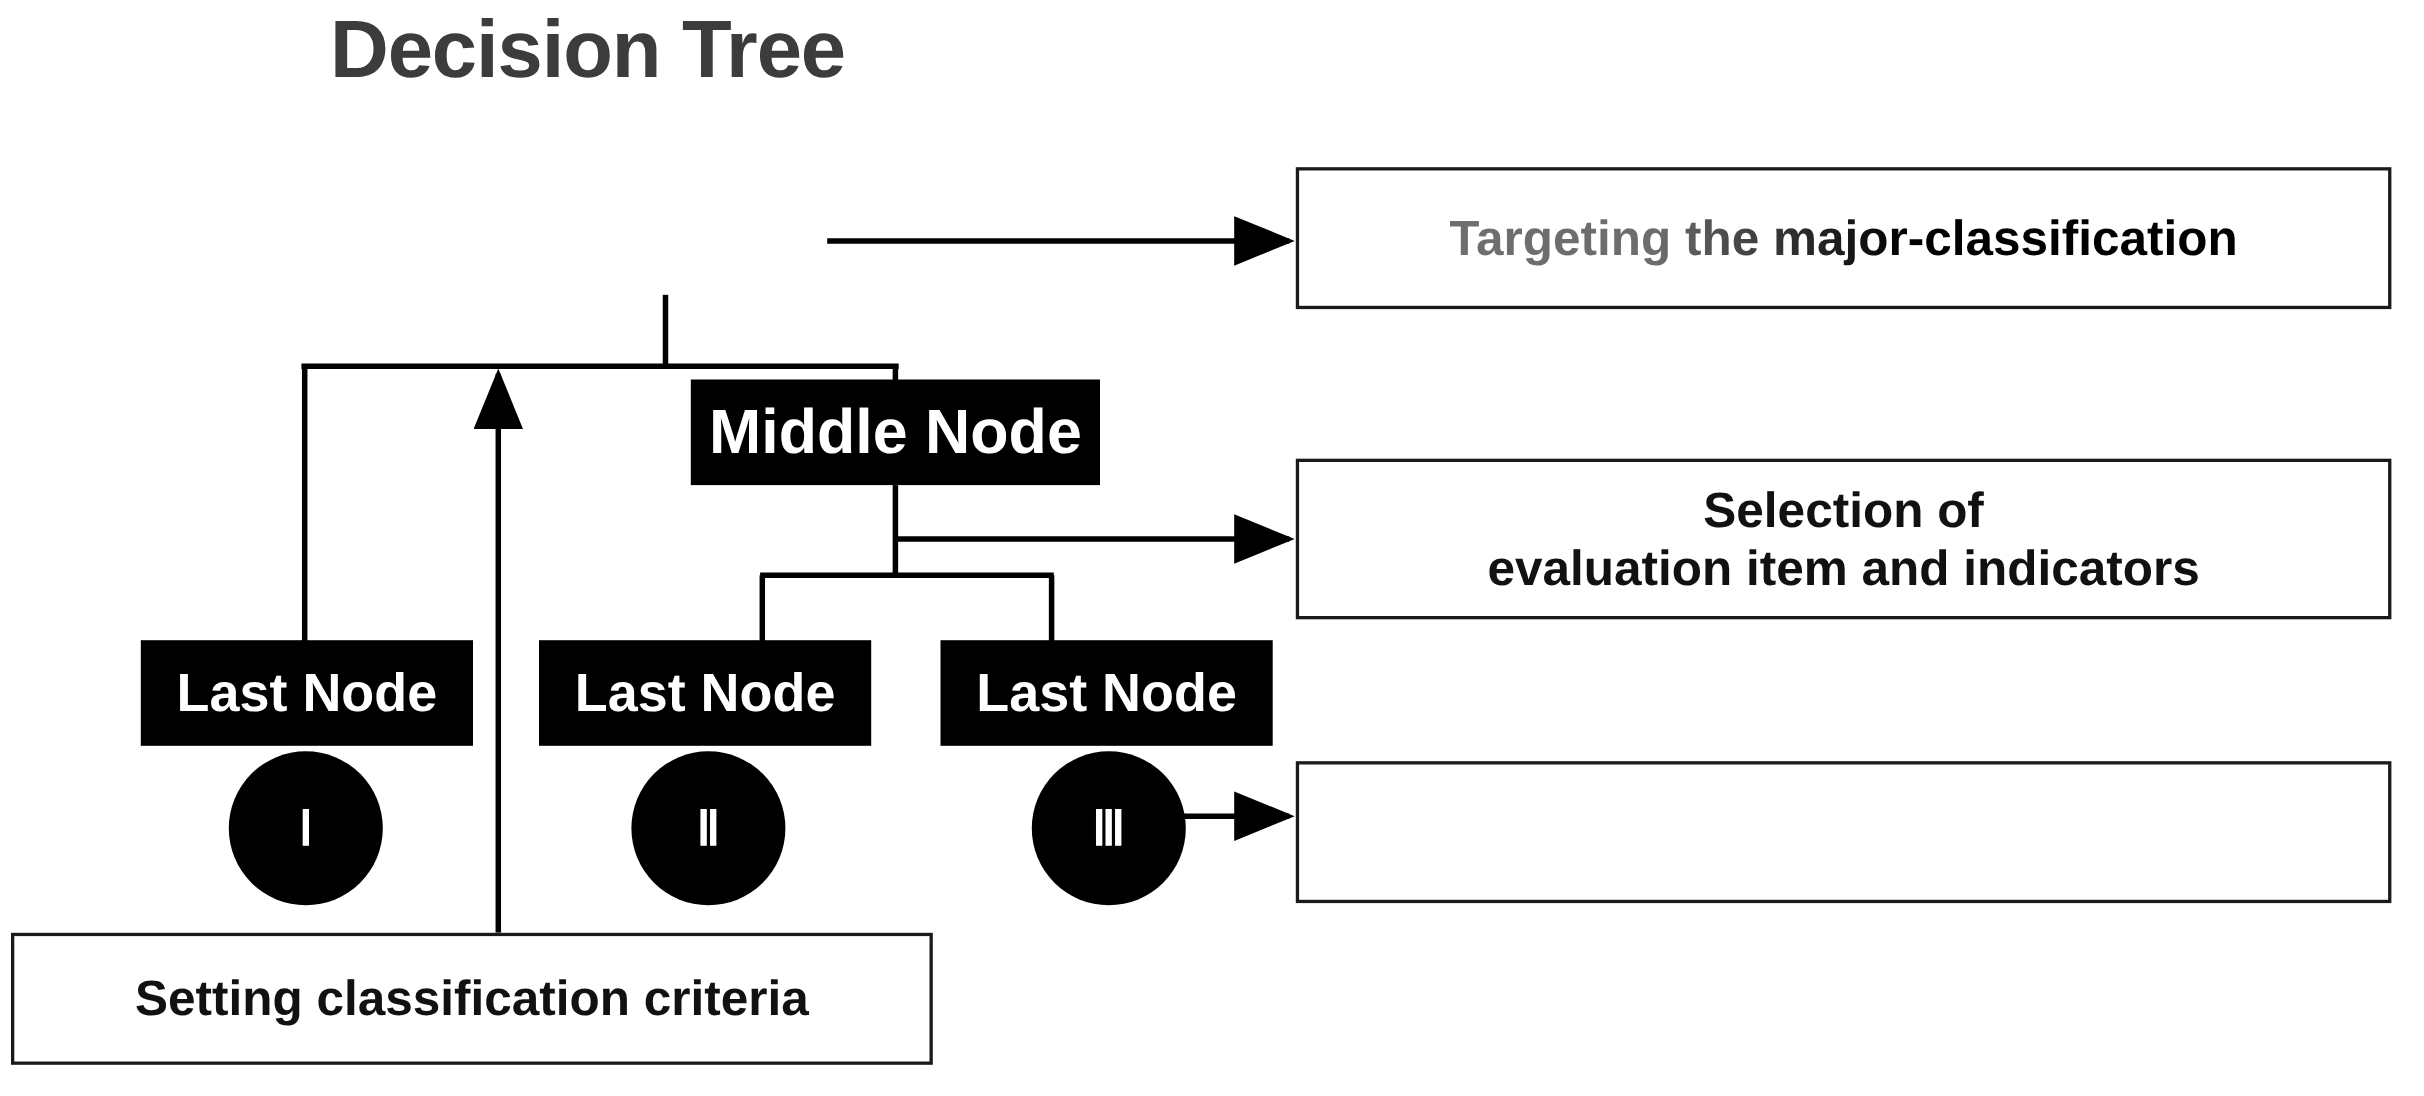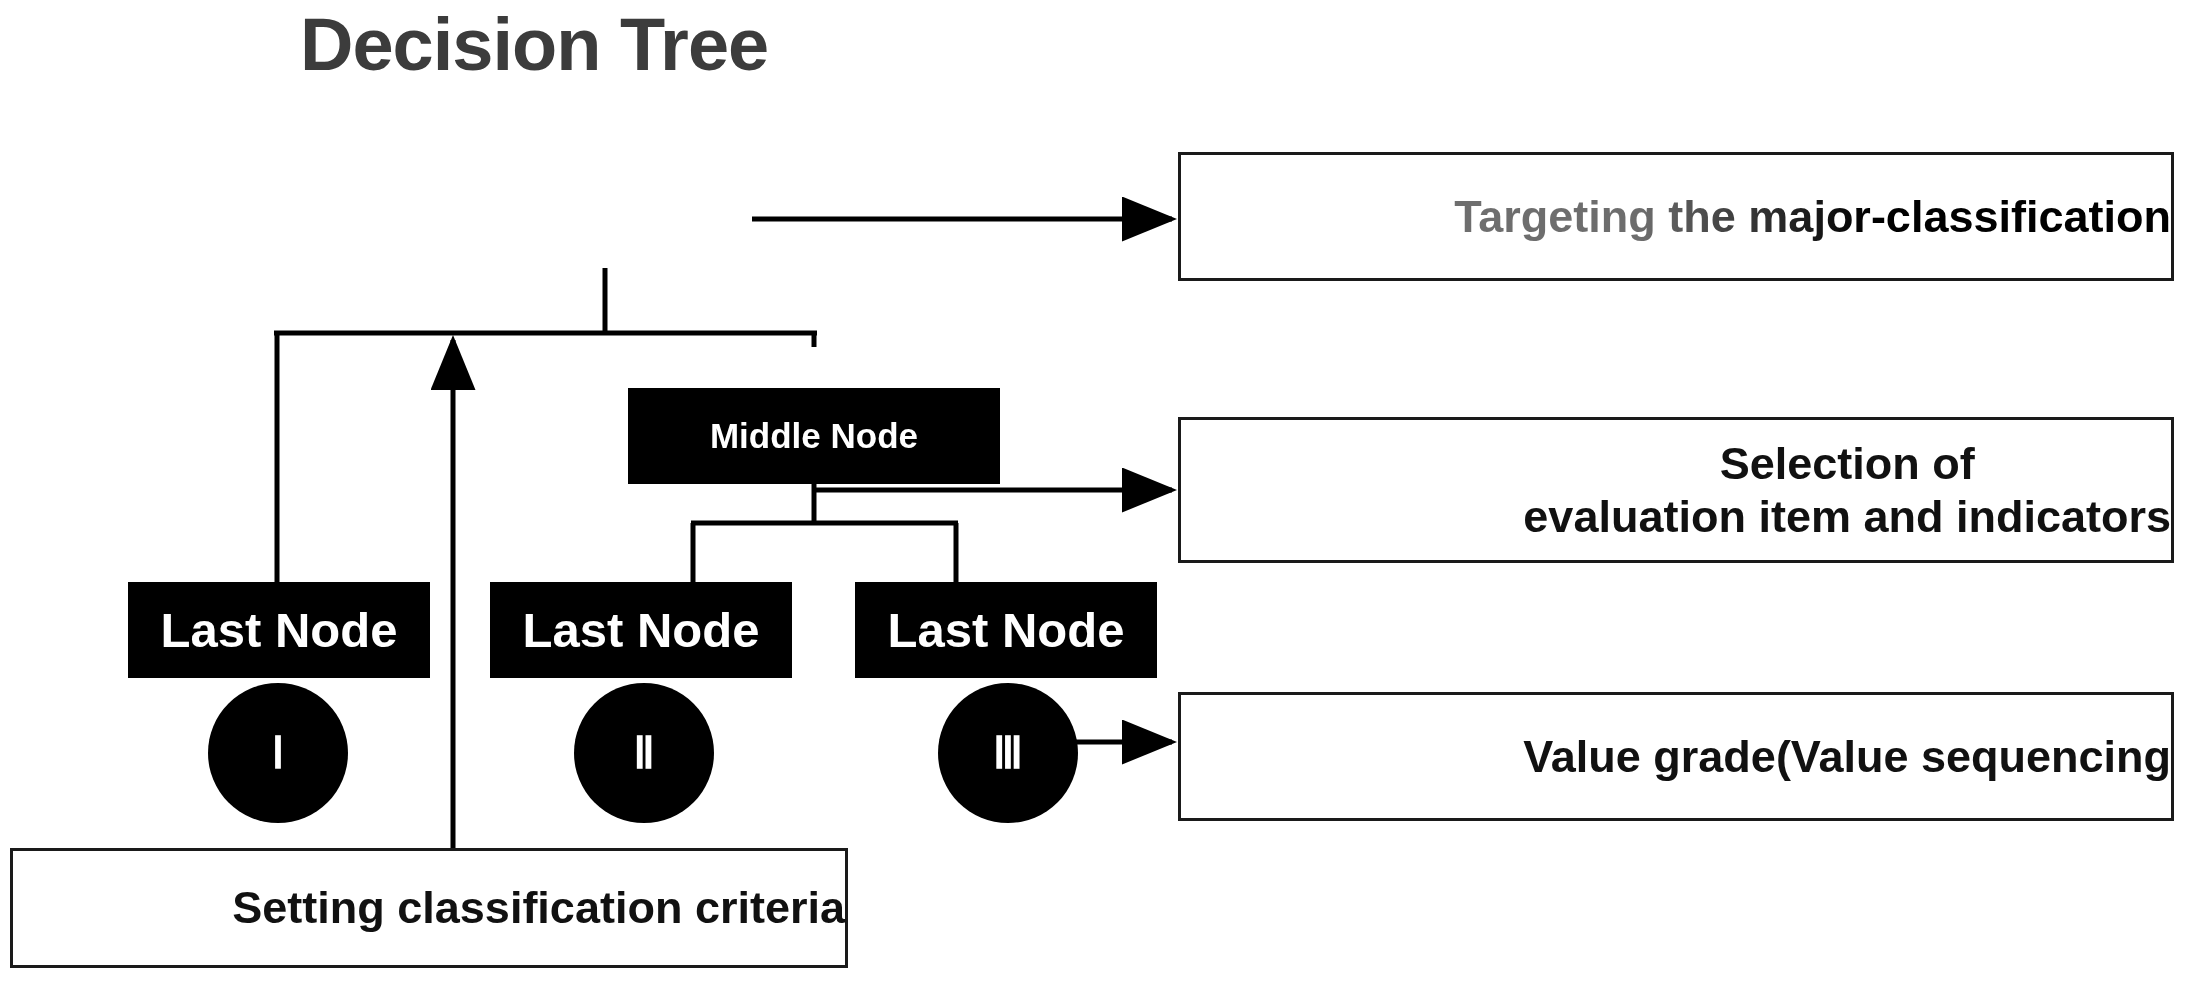--- a/index.html
+++ b/index.html
@@ -40,21 +40,21 @@
     color: #ffffff;
     font-weight: bold;
     display: flex;
     align-items: center;
     justify-content: center;
     letter-spacing: 0px;
     white-space: nowrap;
     z-index: 5;
   }
   .node-root     { left: 452px;  top: 165px; width: 302px;  height: 103px; font-size: 49px; }
-  .node-middle   { left: 628px;  top: 345px; width: 372px;  height: 96px;  font-size: 35px; margin-top: 43px; }
+  .node-middle   { left: 628px;  top: 345px; width: 372px;  height: 96px;  font-size: 57px; }
   .node-last-1   { left: 128px;  top: 582px; width: 302px;  height: 96px;  font-size: 49px; }
   .node-last-2   { left: 490px;  top: 582px; width: 302px;  height: 96px;  font-size: 49px; }
   .node-last-3   { left: 855px;  top: 582px; width: 302px;  height: 96px;  font-size: 49px; }
 
   
   .circle {
     position: absolute;
     width: 140px;
     height: 140px;
     border-radius: 50%;
@@ -72,21 +72,21 @@
   .circle-2 { left: 574px; top: 683px; }
   .circle-3 { left: 938px; top: 683px; }
 
   
   .obox {
     position: absolute;
     border: 3px solid #1a1a1a;
     background: #ffffff;
     display: flex;
     align-items: center;
-    justify-content: flex-end;
+    justify-content: center;
     text-align: center;
     font-weight: bold;
     color: #111111;
     box-sizing: border-box;
     z-index: 5;
   }
   .obox-major     { left: 1178px; top: 152px; width: 996px;  height: 129px; font-size: 45px; }
   .obox-selection { left: 1178px; top: 417px; width: 996px;  height: 146px; font-size: 45px; line-height: 1.18; }
   .obox-value     { left: 1178px; top: 692px; width: 996px;  height: 129px; font-size: 45px; line-height: 1.18; }
   .obox-criteria  { left: 10px;   top: 848px; width: 838px;  height: 120px; font-size: 45px; }
@@ -181,21 +181,20 @@
 
   <div class="obox obox-selection">
     <div>
       <div>Selection of</div>
       <div>evaluation item and indicators</div>
     </div>
   </div>
 
   <div class="obox obox-value">
     <div>
-      <div>Value grade(Value sequencing</div>
     </div>
   </div>
 
   <div class="obox obox-criteria">
     <span>Setting classification criteria</span>
   </div>
 
 </div>
 
 </body></html>

